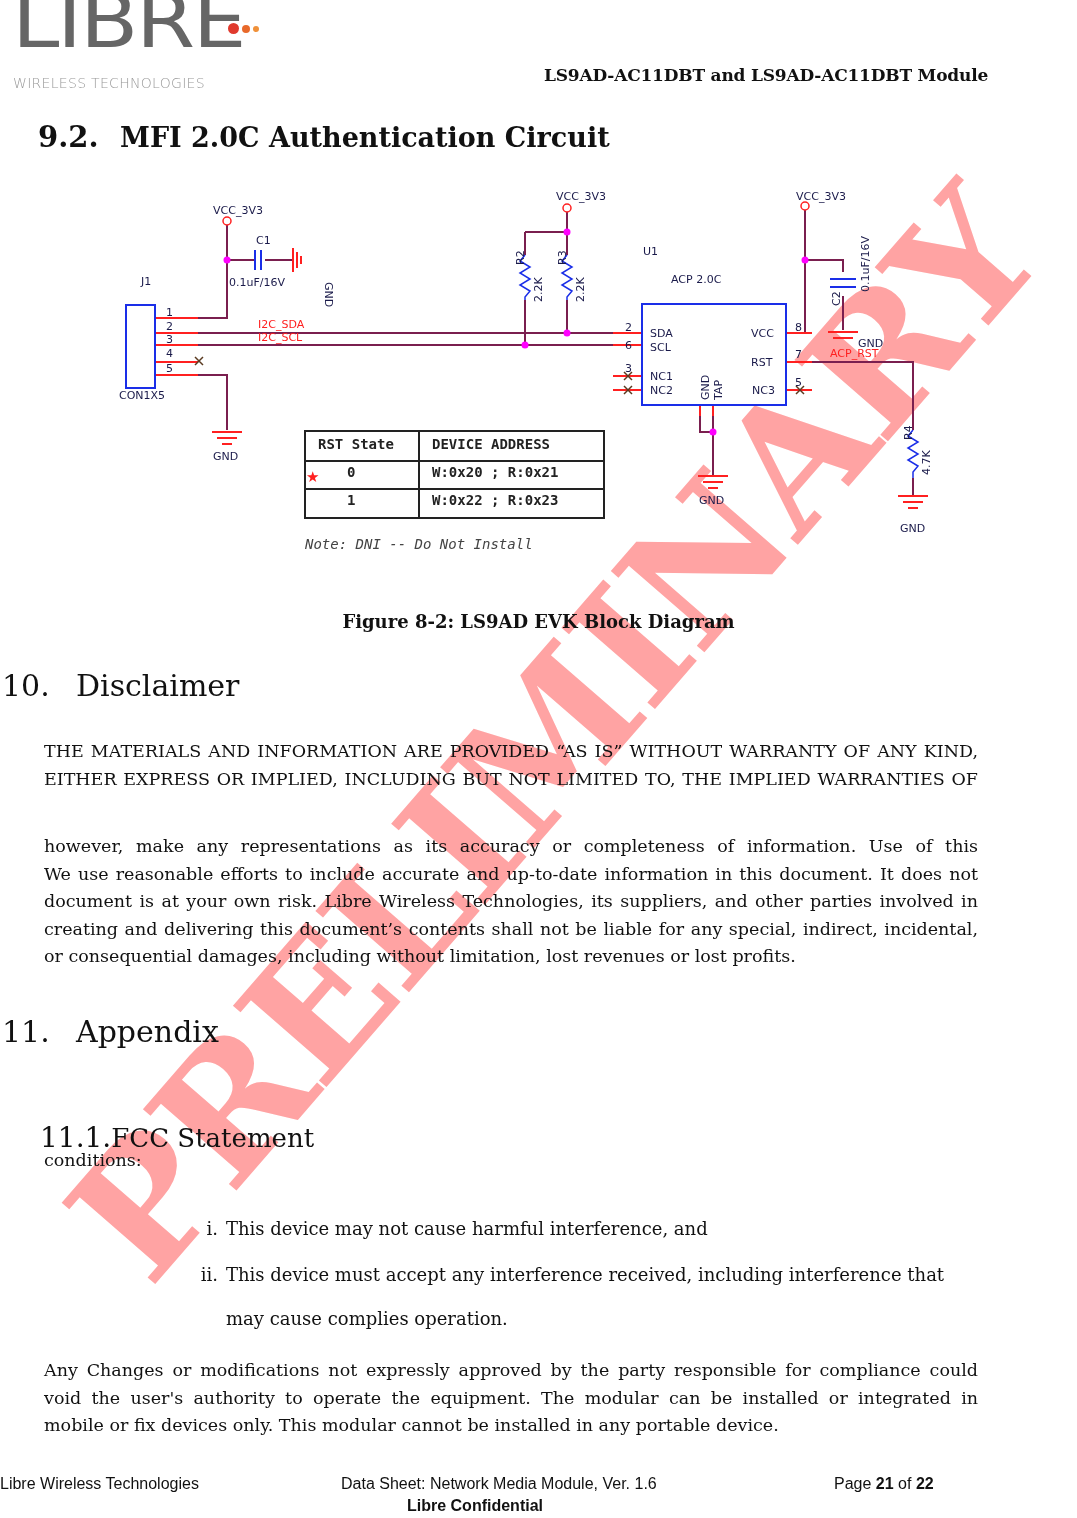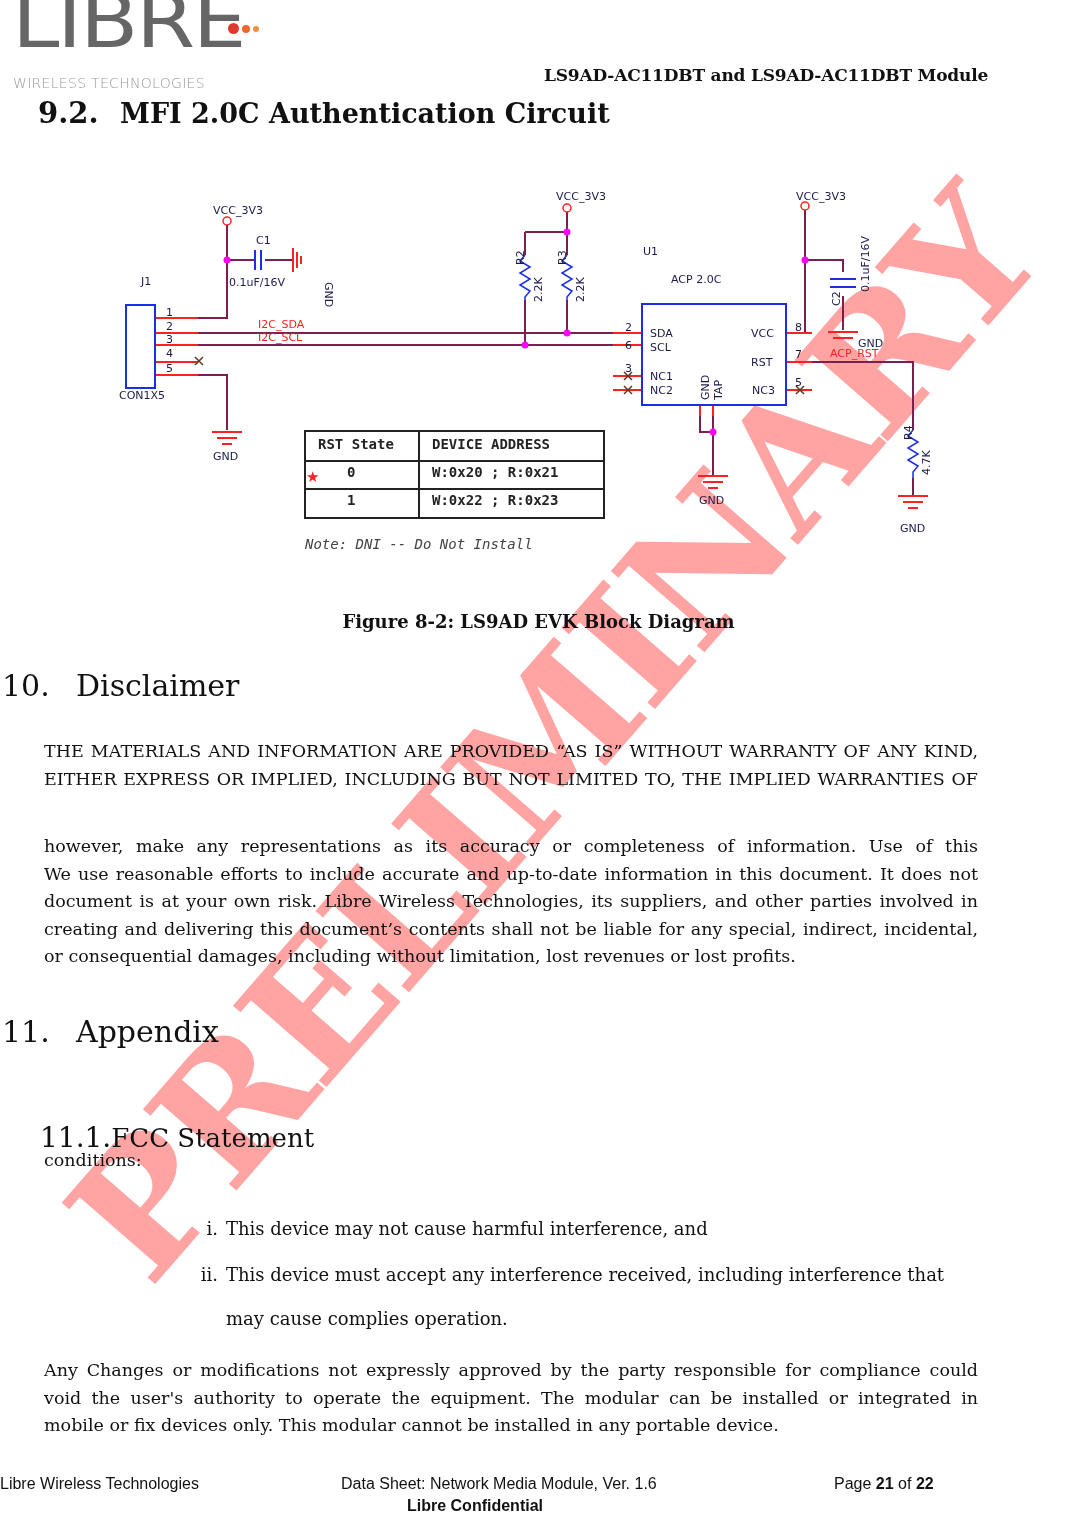--- a/index.html
+++ b/index.html
@@ -9,21 +9,21 @@
   .logo { position: absolute; left: 8px; top: 0; width: 260px; height: 80px; }
   .logo-text { position: absolute; left: 4px; top: -16px; font-family: "DejaVu Sans", "Liberation Sans", sans-serif;
                font-size: 74px; font-weight: 400; letter-spacing: -2px; color: #666; line-height: 1; transform: scaleX(1.15); transform-origin: left top; }
   .logo-dots { position: absolute; left: 220px; top: 23px; display: flex; align-items: center; gap: 3px; }
   .dot { border-radius: 50%; display: inline-block; }
   .logo-sub { position: absolute; left: 5px; top: 62px; font-family: "DejaVu Sans", "Liberation Sans", sans-serif;
               font-size: 14px; color: #999; letter-spacing: 0.3px; font-weight: 300; margin-top: 13px; }
 
   .header-title { position: absolute; left: 544px; top: 24px; font-size: 17px; font-weight: bold; white-space: nowrap; letter-spacing: -0.2px; margin-top: 41px; }
 
-  .h-92 { position: absolute; left: 38px; top: 96px; font-size: 29px; font-weight: bold; white-space: nowrap; }
+  .h-92 { position: absolute; left: 38px; top: 120px; font-size: 29px; font-weight: bold; white-space: nowrap; }
   .h-92 .num { display: inline-block; width: 82px; }
   .h-92 .txt { font-size: 27px; }
 
   .schem { position: absolute; left: 110px; top: 180px; width: 840px; height: 380px; }
 
   .fig-caption { position: absolute; left: 0; width: 1077px; top: 611px; text-align: center; font-size: 18px; font-weight: bold; }
 
   .h1 { position: absolute; left: 2px; font-size: 30px; font-weight: normal; white-space: nowrap; }
   .h1 .num { display: inline-block; width: 74px; }
   .h2 { position: absolute; left: 40px; font-size: 28px; font-weight: normal; white-space: nowrap; margin-top: 36px; }

